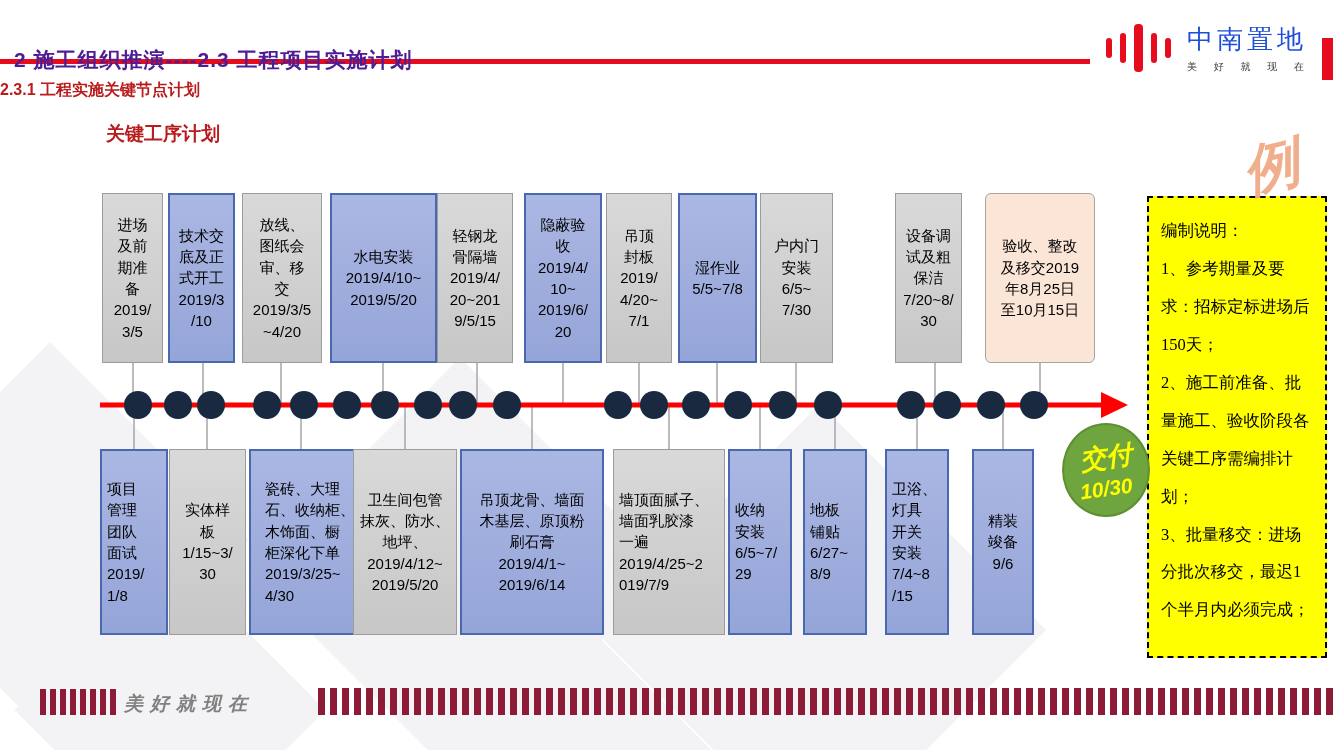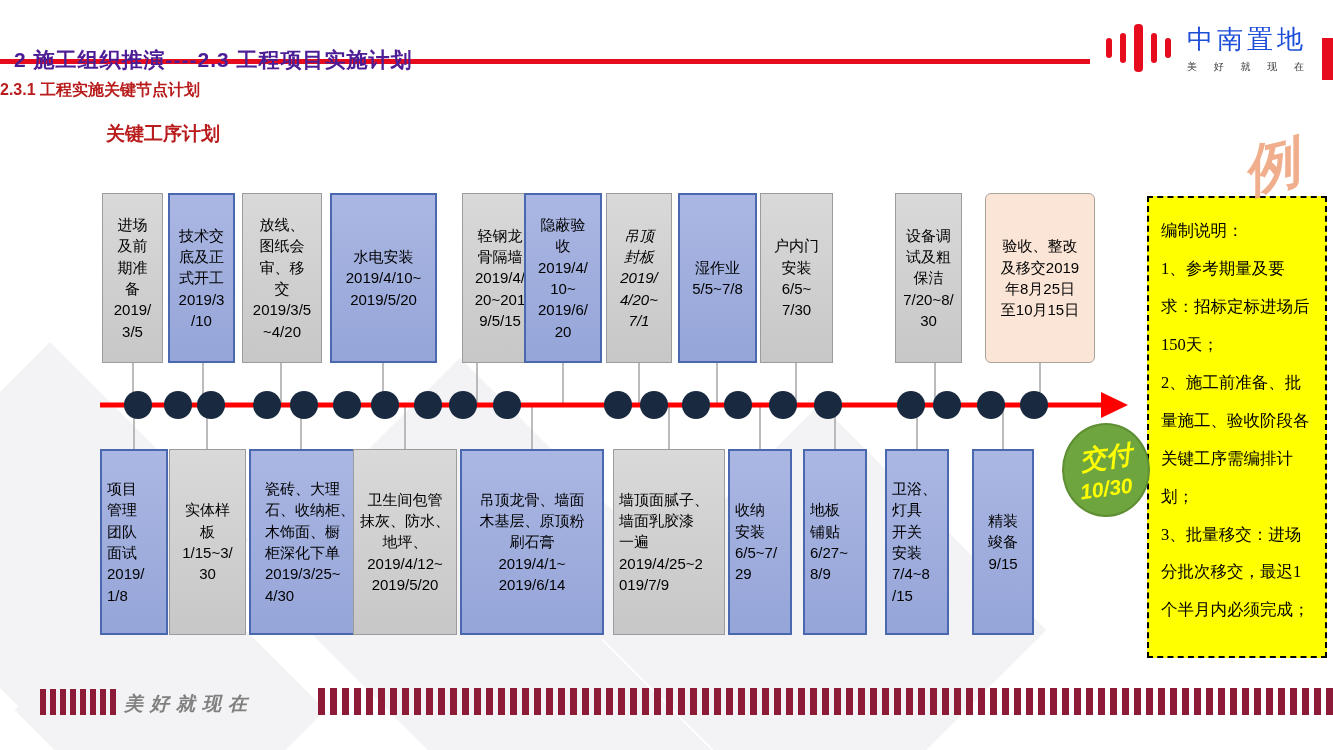--- a/index.html
+++ b/index.html
@@ -157,36 +157,36 @@
 审、移
 交
 2019/3/5
 ~4/20</span>
     </div>
   <div class="box blue" style="left:330px;width:107px;">
       <span>水电安装
 2019/4/10~
 2019/5/20</span>
     </div>
-  <div class="box gray" style="left:462px;width:76px;">
+  <div class="box gray" style="left:437px;width:76px;">
       <span>轻钢龙
 骨隔墙
 2019/4/
 20~201
 9/5/15</span>
     </div>
   <div class="box blue" style="left:524px;width:78px;">
       <span>隐蔽验
 收
 2019/4/
 10~
 2019/6/
 20</span>
     </div>
-  <div class="box gray" style="left:606px;width:66px;font-style:italic;">
+  <div class="box gray" style="left:606px;width:66px;">
       <span>吊顶
 封板
 2019/
 4/20~
 7/1</span>
     </div>
   <div class="box blue" style="left:678px;width:79px;">
       <span>湿作业
 5/5~7/8</span>
     </div>
@@ -269,21 +269,21 @@
       <span>卫浴、
 灯具
 开关
 安装
 7/4~8
 /15</span>
     </div>
   <div class="box bottom blue" style="left:972px;width:62px;">
       <span>精装
 竣备
-9/15</span>
+9/6</span>
     </div>
 
   <div class="delivery">
     <div class="d1">交付</div>
     <div class="d2">10/30</div>
   </div>
 
   <div class="notes">
     <div>编制说明：</div>
     <div>1、参考期量及要求：招标定标进场后150天；</div>

